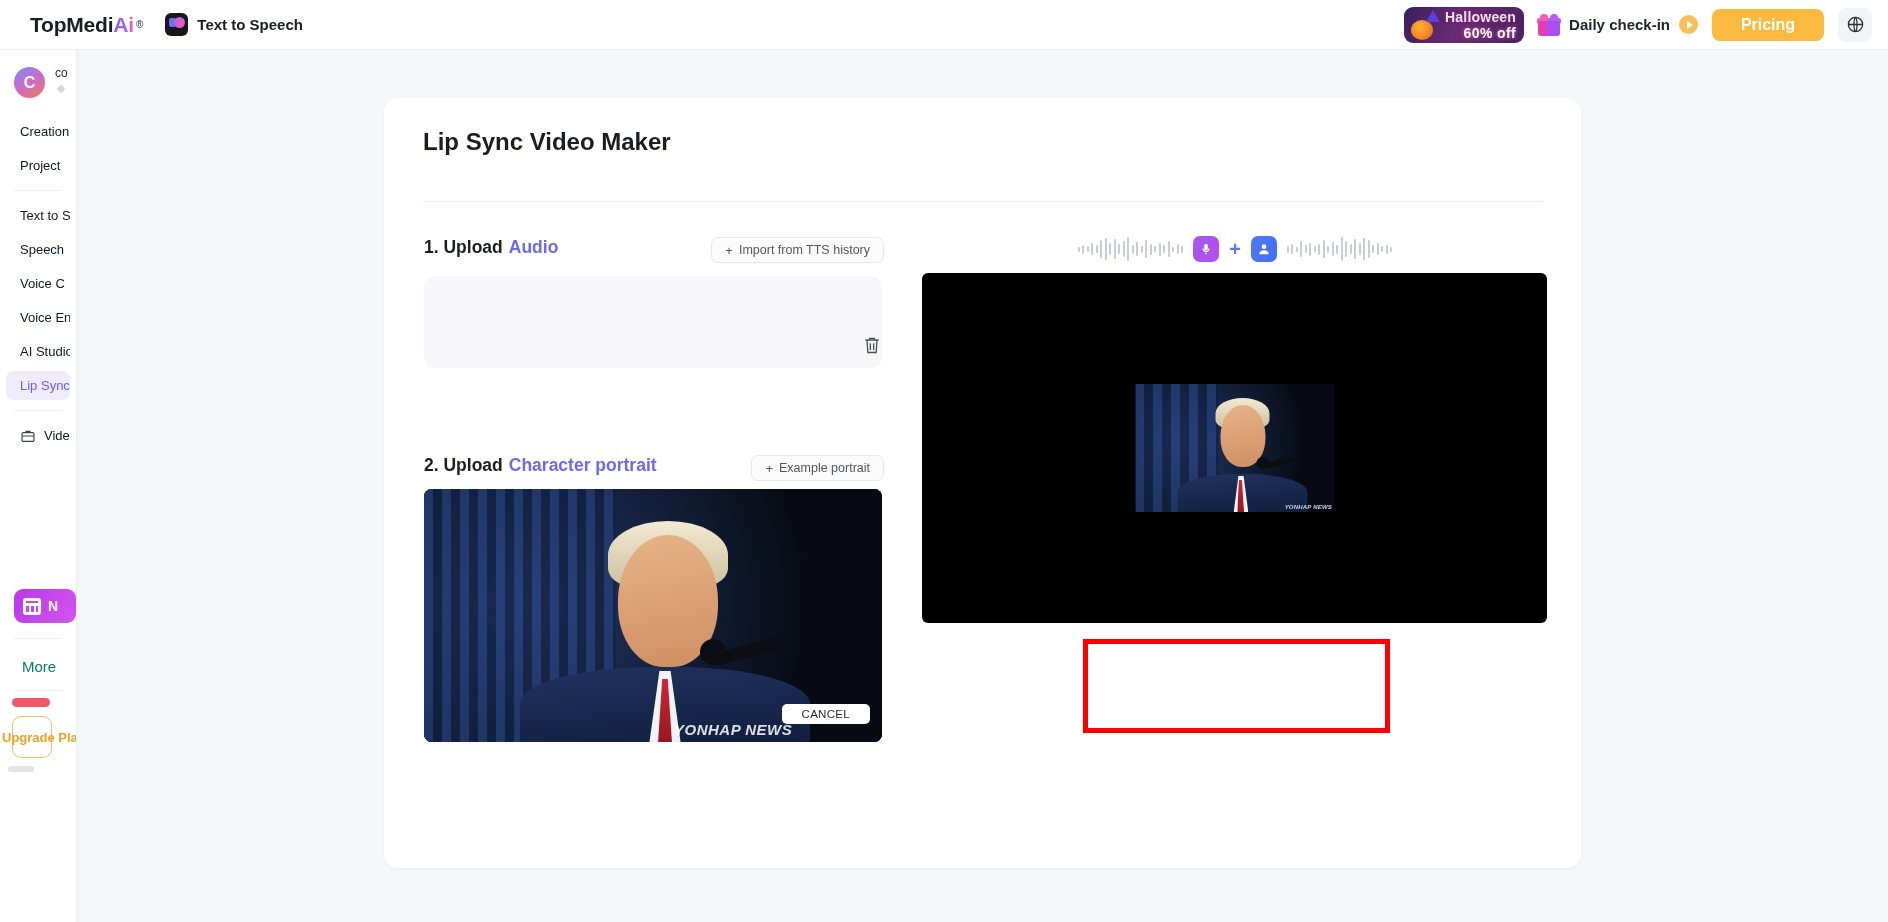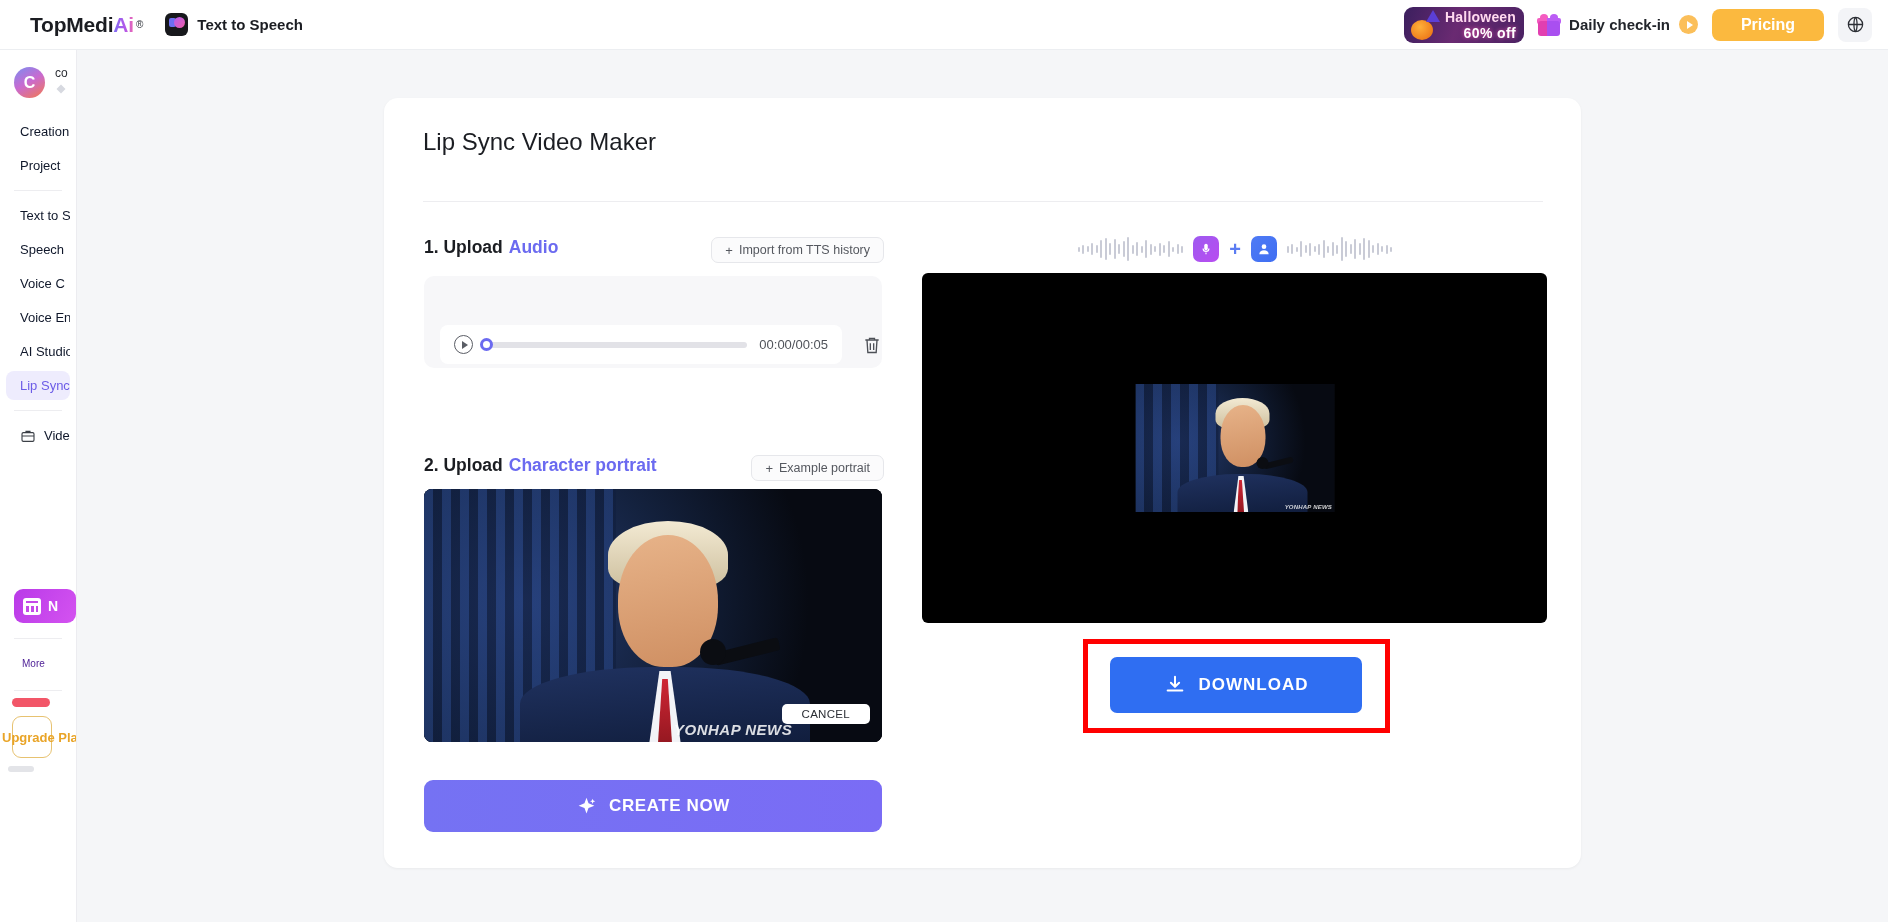--- a/index.html
+++ b/index.html
@@ -112,39 +112,39 @@
     background: linear-gradient(120deg,#b93ae8 0%, #d453f0 100%);
     display: flex; align-items: center; gap: 7px; padding-left: 9px; cursor: pointer; overflow: hidden;
   }
   .sb-promo .pico { width: 18px; height: 17px; border-radius: 3px; background: #ffffff; position: relative; }
   .sb-promo .pico::before { content:""; position:absolute; left:3px; top:3px; width:12px; height:2px; background:#c44ae8;}
   .sb-promo .pico::after { content:""; position:absolute; left:3px; top:8px; width:12px; height:6px;
       background: repeating-linear-gradient(90deg,#c44ae8 0 3px, transparent 3px 5px); }
   .sb-promo .ptxt { font-size: 14px; font-weight: 700; color: #ffffff; white-space: nowrap; }
 
   .sb-sep2 { position: absolute; left: 14px; top: 588px; width: 48px; height: 1px; background: #ededf0; }
-  .sb-more { position: absolute; left: 22px; top: 608px; font-size: 10px; color: #4c1d95; cursor: pointer; }
+  .sb-more { position: absolute; left: 22px; top: 608px; font-size: 15px; color: #0f766e; cursor: pointer; }
   .sb-sep3 { position: absolute; left: 14px; top: 640px; width: 48px; height: 1px; background: #ededf0; }
   .sb-redbar { position: absolute; left: 12px; top: 648px; width: 38px; height: 9px; border-radius: 5px; background: #f25668; }
   .sb-upgrade {
     position: absolute; left: 12px; top: 666px; width: 40px; height: 42px;
     border: 1px solid #e7c270; border-radius: 9px; background: #ffffff; cursor: pointer;
   }
   .sb-upgrade .ulabel {
     position: absolute; left: -11px; top: 13px; font-size: 13px; font-weight: 700;
     color: #e9a427; white-space: nowrap;
   }
   .sb-scroll { position: absolute; left: 8px; top: 716px; width: 26px; height: 6px; border-radius: 3px; background: #e3e4e8; }
 
   
   .card {
     position: absolute; left: 384px; top: 98px; width: 1197px; height: 770px;
     background: #ffffff; border-radius: 14px; box-shadow: 0 1px 3px rgba(18,20,26,.05);
   }
-  .card-title { position: absolute; left: 39px; top: 30px; font-size: 24px; font-weight: 400; color: #1b1d22; }
+  .card-title { position: absolute; left: 39px; top: 30px; font-size: 24px; font-weight: 700; color: #1b1d22; }
   .card-sub  { position: absolute; left: 39px; top: 65px; font-size: 14.5px; color: #6b6f78; }
   .card-hr   { position: absolute; left: 39px; top: 103px; width: 1120px; height: 1px; background: #ededf0; }
 
   
   .sec-head { position: absolute; display: flex; align-items: flex-start; width: 460px; }
   .sec-num { font-size: 17.5px; font-weight: 700; color: #1b1d22; }
   .sec-key { font-size: 17.5px; font-weight: 700; color: #6b6af0; margin-left: 6px; }
   .ghost-btn {
     margin-left: auto; height: 26px; padding: 0 13px; border: 1px solid #e6e7eb; border-radius: 7px;
     background: #fbfbfc; color: #55585f; font-size: 12.5px; display: flex; align-items: center; gap: 6px;
@@ -367,29 +367,20 @@
     <span class="sec-num">1. Upload</span>
     <span class="sec-key">Audio</span>
     <button class="ghost-btn">
       <span class="plus">+</span>
       <span>Import from TTS history</span>
     </button>
   </div>
 
   <div class="audio-panel"></div>
 
-  <div class="audio-bar">
-    <span class="play-circle">
-        <i></i>
-      </span>
-    <span class="track">
-      <span class="knob" style="left: calc(0% - 5px);"></span>
-    </span>
-    <span class="time">00:00/00:05</span>
-  </div>
   <svg class="trash" viewBox="0 0 24 24" fill="none" stroke="#4d5057" stroke-width="1.6">
     <path d="M4 6h16M9 6V4h6v2M6 6l1 15h10l1-15"></path>
       <path d="M10 10v8M14 10v8"></path>
   </svg>
 
   <div class="sec-head" style="left:424px; top:455px;">
     <span class="sec-num">2. Upload</span>
     <span class="sec-key">Character portrait</span>
     <button class="ghost-btn">
       <span class="plus">+</span>
@@ -406,27 +397,20 @@
       <div class="ph-tie" style="left:234px; top:190px; width:14px; height:64px; clip-path:polygon(30% 0,70% 0,100% 100%,0 100%);"></div>
       <div class="ph-hair" style="left:184px; top:32px; width:120px; height:68px;"></div>
       <div class="ph-head" style="left:194px; top:46px; width:100px; height:132px;"></div>
       <div class="ph-mic" style="left:290px; top:156px; width:66px; height:13px; transform:rotate(-14deg);"></div>
       <div class="ph-mic" style="left:276px; top:150px; width:26px; height:26px; border-radius:50%;"></div>
       <div class="yonhap">YONHAP NEWS</div>
     </div>
     <div class="cancel-chip">CANCEL</div>
   </div>
 
-  <button class="create-btn">
-    <svg width="21" height="21" viewBox="0 0 24 24" fill="#ffffff">
-      <path d="M12 2l2.3 6.4L21 11l-6.7 2.6L12 20l-2.3-6.4L3 11l6.7-2.6z"></path>
-      <path d="M19 3l.8 2.1L22 6l-2.2.9L19 9l-.8-2.1L16 6l2.2-.9z"></path>
-    </svg>
-    <span>CREATE NOW</span>
-  </button>
 
   <div class="iconrow">
     <span class="wave" id="wave-left">
         <i style="height: 5px;"></i>
         <i style="height: 9px;"></i>
         <i style="height: 6px;"></i>
         <i style="height: 12px;"></i>
         <i style="height: 8px;"></i>
         <i style="height: 18px;"></i>
         <i style="height: 22px;"></i>
@@ -501,22 +485,14 @@
         <div class="ph-hair" style="left:80px; top:14px; width:54px; height:31px;"></div>
         <div class="ph-head" style="left:85px; top:21px; width:45px; height:62px;"></div>
         <div class="ph-mic" style="left:128px; top:76px; width:30px; height:6px; transform:rotate(-14deg);"></div>
         <div class="ph-mic" style="left:121px; top:73px; width:12px; height:12px; border-radius:50%;"></div>
         <div class="video-yonhap">YONHAP NEWS</div>
       </div>
     </div>
   </div>
 
   <div class="dl-highlight"></div>
-  <button class="download-btn">
-    <svg width="22" height="22" viewBox="0 0 24 24" fill="none" stroke="#ffffff" stroke-width="2.2" stroke-linecap="round" stroke-linejoin="round">
-      <path d="M12 3v10"></path>
-        <path d="M7.5 9.5L12 14l4.5-4.5"></path>
-        <path d="M4 18h16"></path>
-    </svg>
-    <span>DOWNLOAD</span>
-  </button>
 
 </div>
 
 </body></html>

